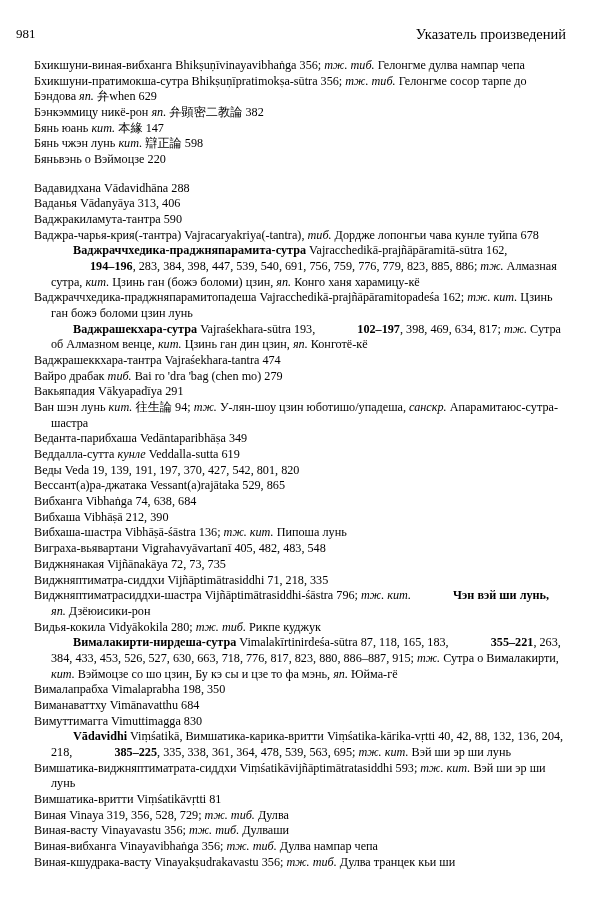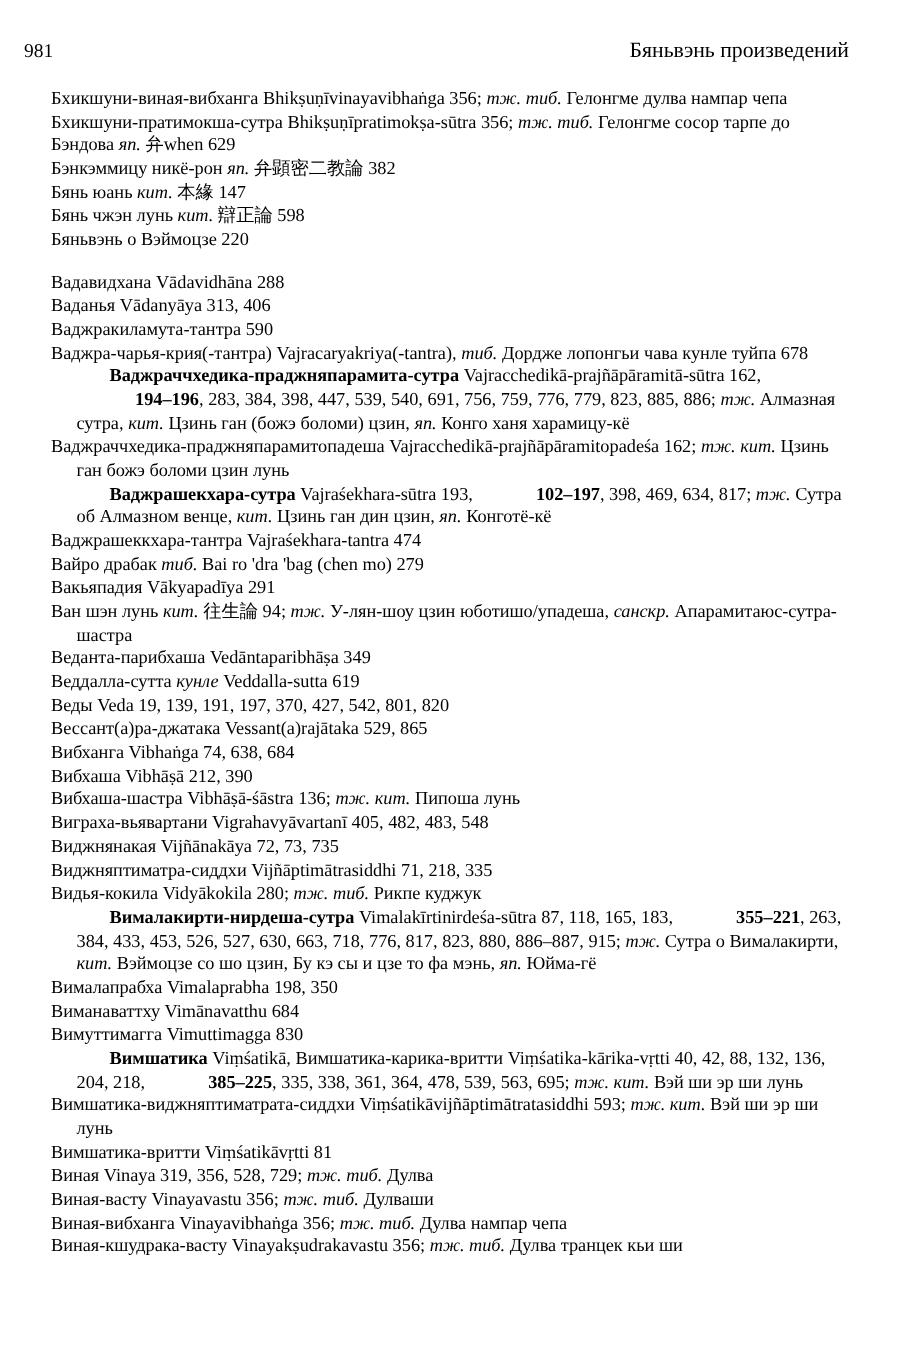--- a/index.html
+++ b/index.html
@@ -58,21 +58,21 @@
   }
   b { font-weight: bold; margin-left: 39px; }
   i { }
 </style>
 </head>
 <body>
 
 <div class="page">
   <div class="header">
     <div class="page-number">981</div>
-    <div class="header-title">Бяньвэнь произведений</div>
+    <div class="header-title">Указатель произведений</div>
   </div>
   <div class="entries">
       <p class="entry"><span class="hang"></span>Бхикшуни-виная-вибханга Bhikṣuṇīvinayavibhaṅga 356; <i>тж. тиб.</i> Гелонгме дулва нампар чепа</p>
       <p class="entry"><span class="hang"></span>Бхикшуни-пратимокша-сутра Bhikṣuṇīpratimokṣa-sūtra 356; <i>тж. тиб.</i> Гелонгме сосор тарпе до</p>
       <p class="entry"><span class="hang"></span>Бэндова <i>яп.</i> 弁when 629</p>
       <p class="entry"><span class="hang"></span>Бэнкэммицу никё-рон <i>яп.</i> 弁顕密二教論 382</p>
       <p class="entry"><span class="hang"></span>Бянь юань <i>кит.</i> 本緣 147</p>
       <p class="entry"><span class="hang"></span>Бянь чжэн лунь <i>кит.</i> 辯正論 598</p>
       <p class="entry"><span class="hang"></span>Бяньвэнь о Вэймоцзе 220</p>
       <div class="gap"></div>
@@ -90,26 +90,27 @@
       <p class="entry"><span class="hang"></span>Веданта-парибхаша Vedāntaparibhāṣa 349</p>
       <p class="entry"><span class="hang"></span>Веддалла-сутта <i>кунле</i> Veddalla-sutta 619</p>
       <p class="entry"><span class="hang"></span>Веды Veda 19, 139, 191, 197, 370, 427, 542, 801, 820</p>
       <p class="entry"><span class="hang"></span>Вессант(а)ра-джатака Vessant(a)rajātaka 529, 865</p>
       <p class="entry"><span class="hang"></span>Вибханга Vibhaṅga 74, 638, 684</p>
       <p class="entry"><span class="hang"></span>Вибхаша Vibhāṣā 212, 390</p>
       <p class="entry"><span class="hang"></span>Вибхаша-шастра Vibhāṣā-śāstra 136; <i>тж. кит.</i> Пипоша лунь</p>
       <p class="entry"><span class="hang"></span>Виграха-вьявартани Vigrahavyāvartanī 405, 482, 483, 548</p>
       <p class="entry"><span class="hang"></span>Виджнянакая Vijñānakāya 72, 73, 735</p>
       <p class="entry"><span class="hang"></span>Виджняптиматра-сиддхи Vijñāptimātrasiddhi 71, 218, 335</p>
+      <p class="entry"><span class="hang"></span>Виджняптиматрасиддхи-шастра Vijñāptimātrasiddhi-śāstra 796; <i>тж. кит.</i> <b>Чэн вэй ши лунь,</b> <i>яп.</i> Дзёюисики-рон</p>
       <p class="entry"><span class="hang"></span>Видья-кокила Vidyākokila 280; <i>тж. тиб.</i> Рикпе куджук</p>
       <p class="entry"><span class="hang"></span><b>Вималакирти-нирдеша-сутра</b>  Vimalakīrtinirdeśa-sūtra 87, 118, 165, 183, <b>355–221</b>, 263, 384, 433, 453, 526, 527, 630, 663, 718, 776, 817, 823, 880, 886–887, 915; <i>тж.</i> Сутра о Вималакирти, <i>кит.</i> Вэймоцзе со шо цзин, Бу кэ сы и цзе то фа мэнь, <i>яп.</i> Юйма-гё</p>
       <p class="entry"><span class="hang"></span>Вималапрабха Vimalaprabha 198, 350</p>
       <p class="entry"><span class="hang"></span>Виманаваттху Vimānavatthu 684</p>
       <p class="entry"><span class="hang"></span>Вимуттимагга Vimuttimagga 830</p>
-      <p class="entry"><span class="hang"></span><b>Вимшатика</b> Viṃśatikā, Вимшатика-карика-вритти Viṃśatika-kārika-vṛtti 40, 42, 88, 132, 136, 204, 218, <b>385–225</b>, 335, 338, 361, 364, 478, 539, 563, 695; <i>тж. кит.</i> Вэй ши эр ши лунь</p>
+      <p class="entry"><span class="hang"></span><b>Vādavidhi</b> Viṃśatikā, Вимшатика-карика-вритти Viṃśatika-kārika-vṛtti 40, 42, 88, 132, 136, 204, 218, <b>385–225</b>, 335, 338, 361, 364, 478, 539, 563, 695; <i>тж. кит.</i> Вэй ши эр ши лунь</p>
       <p class="entry"><span class="hang"></span>Вимшатика-виджняптиматрата-сиддхи Viṃśatikāvijñāptimātratasiddhi 593; <i>тж. кит.</i> Вэй ши эр ши лунь</p>
       <p class="entry"><span class="hang"></span>Вимшатика-вритти Viṃśatikāvṛtti 81</p>
       <p class="entry"><span class="hang"></span>Виная Vinaya 319, 356, 528, 729; <i>тж. тиб.</i> Дулва</p>
       <p class="entry"><span class="hang"></span>Виная-васту Vinayavastu 356; <i>тж. тиб.</i> Дулваши</p>
       <p class="entry"><span class="hang"></span>Виная-вибханга Vinayavibhaṅga 356; <i>тж. тиб.</i> Дулва нампар чепа</p>
       <p class="entry"><span class="hang"></span>Виная-кшудрака-васту Vinayakṣudrakavastu 356; <i>тж. тиб.</i> Дулва транцек кьи ши</p>
     </div>
 </div>
 
 </body></html>

